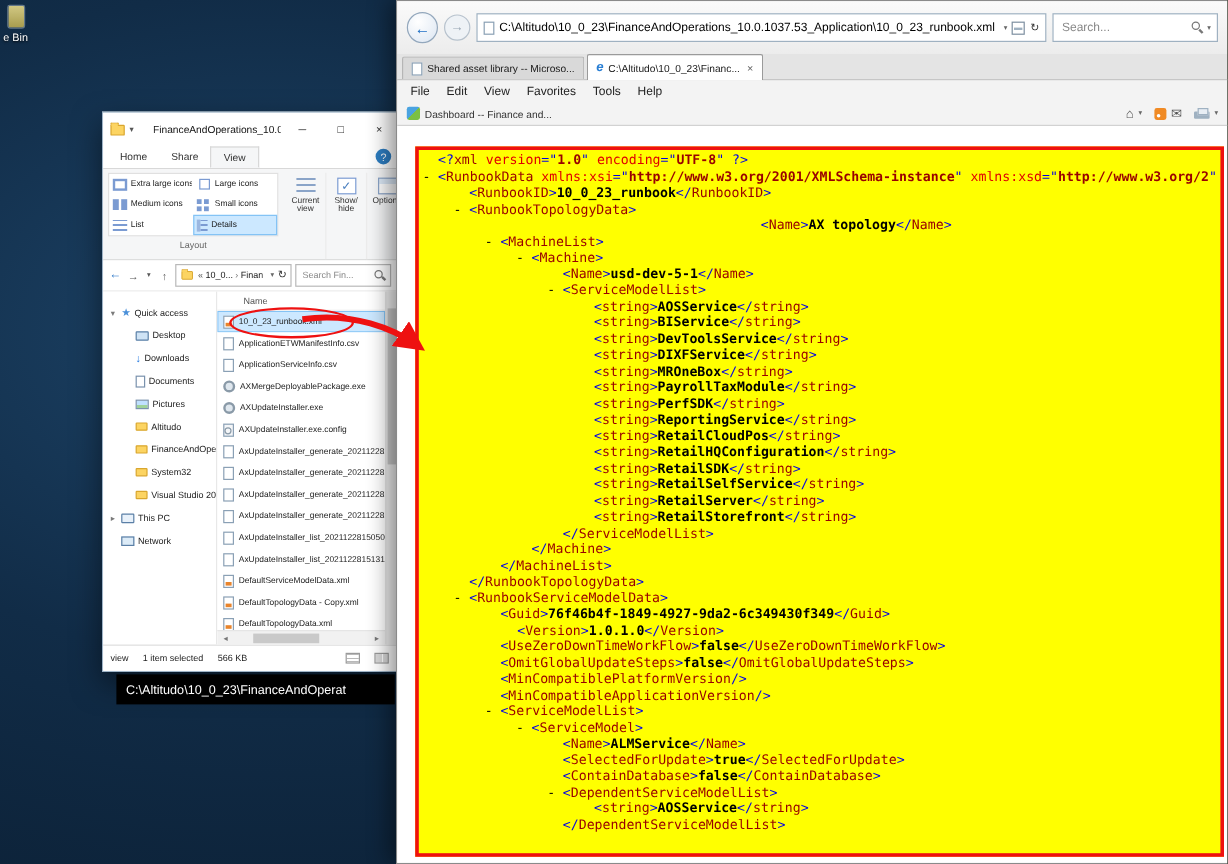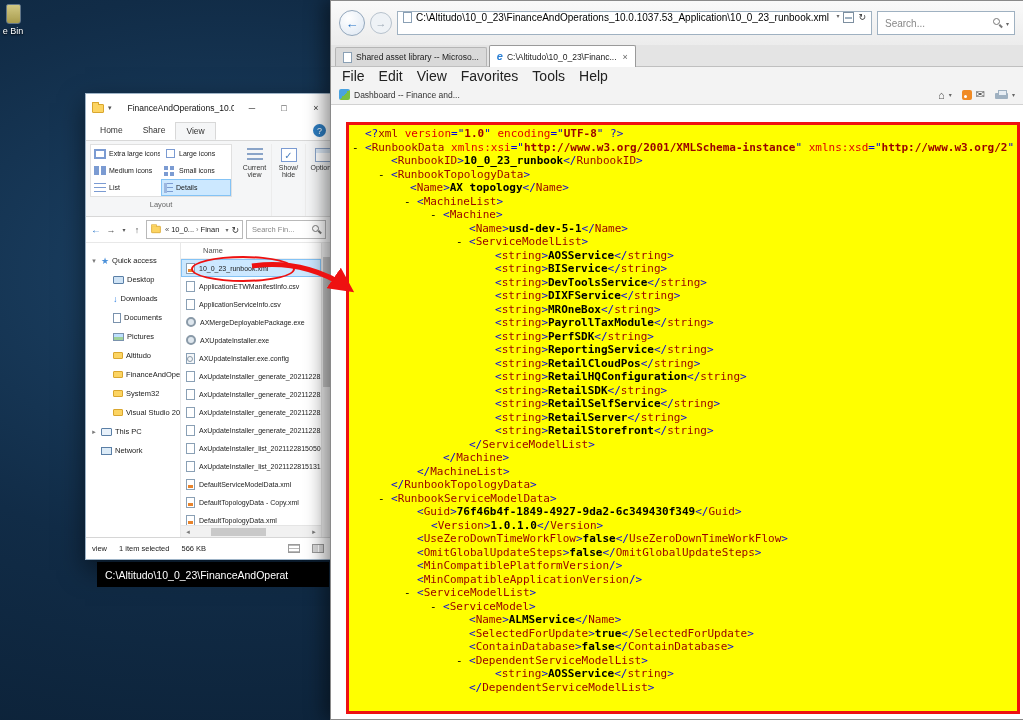--- a/index.html
+++ b/index.html
@@ -103,34 +103,34 @@
   .mag{width:10px;height:10px;position:relative;flex:none;}
   .mag::before{content:"";position:absolute;left:0;top:0;width:5px;height:5px;border:1.5px solid #777;border-radius:50%;}
   .mag::after{content:"";position:absolute;left:6px;top:6.5px;width:3.5px;height:1.5px;background:#777;transform:rotate(45deg);}
 
   
   #ie{position:absolute;left:330px;top:0;width:693px;height:720px;background:#f0f0f0;border:1px solid #8a8a8a;border-right:none;
     box-shadow:-6px 0 18px rgba(0,0,0,.45);display:flex;flex-direction:column;z-index:10;}
   .ie-nav{height:44px;display:flex;align-items:center;gap:5px;padding:0 8px;background:linear-gradient(#fafafa,#ececec);flex:none;}
   .ie-back{width:26px;height:26px;border-radius:50%;border:1px solid #93a7bc;background:radial-gradient(circle at 35% 30%,#fff,#dce6f2);color:#1f6fc5;font-size:13px;display:flex;align-items:center;justify-content:center;flex:none;}
   .ie-fwd{width:22px;height:22px;border-radius:50%;border:1px solid #b7c2cd;background:#eef2f6;color:#9aa7b4;font-size:11px;display:flex;align-items:center;justify-content:center;flex:none;}
-  .ie-addr{flex:1;height:24px;background:#fff;border:1px solid #9fb1c1;display:flex;gap:4px;padding:0 5px;min-width:0;font-size:10px;}
+  .ie-addr{flex:1;height:24px;background:#fff;border:1px solid #9fb1c1;display:flex;align-items:center;gap:4px;padding:0 5px;min-width:0;font-size:10px;}
   .addr-text{flex:1;min-width:0;white-space:nowrap;overflow:hidden;color:#000;}
   .compat{width:11px;height:11px;border:1px solid #7d8fa0;position:relative;background:#fff;flex:none;}
   .compat::after{content:"";position:absolute;left:1px;right:1px;top:4px;height:2px;background:#9fb1c1;}
   .ie-search{width:138px;height:24px;background:#fff;border:1px solid #9fb1c1;display:flex;align-items:center;gap:3px;padding:0 5px;flex:none;}
   .ie-search input{flex:1;min-width:0;border:0;outline:0;font-size:10px;color:#444;background:transparent;}
   .ie-tabsrow{height:22px;display:flex;align-items:flex-end;gap:2px;padding:0 4px;background:#e4e4e4;border-bottom:1px solid #bfbfbf;flex:none;}
   .ie-tab{height:19px;display:flex;align-items:center;gap:4px;padding:0 7px;max-width:172px;min-width:0;background:#d9d9d9;border:1px solid #b5b5b5;border-bottom:none;font-size:8.5px;white-space:nowrap;overflow:hidden;border-radius:2px 2px 0 0;}
   .ie-tab.active{height:22px;background:#fff;border-color:#9a9a9a;margin-bottom:-1px;}
   .tab-label{overflow:hidden;white-space:nowrap;min-width:0;}
   .tab-ico{flex:none;width:9px;height:11px;background:#fff;border:1px solid #8aa0b5;}
   .tab-ico.e-ico{border:none;background:none;width:auto;height:auto;color:#2a7fd4;font-weight:bold;font-style:italic;font-size:11px;line-height:1;}
   .tab-close{flex:none;color:#666;font-size:9px;margin-left:2px;}
-  .ie-menubar{height:18px;display:flex;align-items:center;padding:0 4px;background:#f3f3f3;font-size:14px;color:#222;flex:none;}
+  .ie-menubar{height:18px;display:flex;align-items:center;padding:0 4px;background:#f3f3f3;font-size:10px;color:#222;flex:none;}
   .menu-item{padding:2px 7px;}
   .ie-favbar{height:20px;display:flex;align-items:center;gap:4px;padding:0 8px;background:#f3f3f3;border-bottom:1px solid #d2d2d2;font-size:8.5px;color:#333;flex:none;}
   .fav-ico{width:11px;height:11px;border-radius:2px;background:linear-gradient(135deg,#4aa3e0 50%,#7bc043 50%);flex:none;}
   .cmd{font-size:11px;color:#555;flex:none;}
   .rss{width:10px;height:10px;background:#f08a24;border-radius:2px;position:relative;flex:none;margin-left:6px;}
   .rss::after{content:"";position:absolute;left:2px;bottom:2px;width:3px;height:3px;background:#fff;border-radius:50%;}
   .printer{width:13px;height:10px;position:relative;flex:none;margin-left:6px;}
   .printer::before{content:"";position:absolute;left:0;top:3px;width:13px;height:6px;background:#9fb1c1;border-radius:1px;}
   .printer::after{content:"";position:absolute;left:3px;top:0;width:7px;height:4px;background:#e8eef4;border:1px solid #9fb1c1;}
   .ie-content{flex:1;background:#fff;position:relative;overflow:hidden;}
@@ -429,21 +429,21 @@
       <span class="cmd">✉</span>
       <span class="printer"></span>
       <span class="tiny-drop">▾</span>
     </div>
     <div class="ie-content">
       <div id="xml-box" style="background: rgb(255, 255, 0); border-color: rgb(238, 17, 17);">
           <div class="xline" style="padding-left: 3px;"><span class="xslot"></span><span class="xm">&lt;?</span><span class="xt">xml</span><span class="xan"> version</span><span class="xm">="</span><span class="xav">1.0</span><span class="xm">"</span><span class="xan"> encoding</span><span class="xm">="</span><span class="xav">UTF-8</span><span class="xm">"</span><span class="xm"> ?&gt;</span></div>
           <div class="xline" style="padding-left: 3px;"><span class="xslot">-</span><span class="xm">&lt;</span><span class="xt">RunbookData</span><span class="xan"> xmlns:xsi</span><span class="xm">="</span><span class="xav">http://www.w3.org/2001/XMLSchema-instance</span><span class="xm">"</span><span class="xan"> xmlns:xsd</span><span class="xm">="</span><span class="xav">http://www.w3.org/2</span><span class="xm">"</span></div>
           <div class="xline" style="padding-left: 29px;"><span class="xslot"></span><span class="xm">&lt;</span><span class="xt">RunbookID</span><span class="xm">&gt;</span><span class="xtx">10_0_23_runbook</span><span class="xm">&lt;/</span><span class="xt">RunbookID</span><span class="xm">&gt;</span></div>
           <div class="xline" style="padding-left: 29px;"><span class="xslot">-</span><span class="xm">&lt;</span><span class="xt">RunbookTopologyData</span><span class="xm">&gt;</span></div>
-          <div class="xline" style="padding-left: 48px;"><span class="xslot"></span><span class="xm">&lt;</span><span class="xt">Name</span><span class="xm">&gt;</span><span class="xtx">AX topology</span><span class="xm">&lt;/</span><span class="xt">Name</span><span class="xm">&gt;</span></div>
+          <div class="xline" style="padding-left: 48px; text-align: center;"><span class="xslot"></span><span class="xm">&lt;</span><span class="xt">Name</span><span class="xm">&gt;</span><span class="xtx">AX topology</span><span class="xm">&lt;/</span><span class="xt">Name</span><span class="xm">&gt;</span></div>
           <div class="xline" style="padding-left: 55px;"><span class="xslot">-</span><span class="xm">&lt;</span><span class="xt">MachineList</span><span class="xm">&gt;</span></div>
           <div class="xline" style="padding-left: 81px;"><span class="xslot">-</span><span class="xm">&lt;</span><span class="xt">Machine</span><span class="xm">&gt;</span></div>
           <div class="xline" style="padding-left: 107px;"><span class="xslot"></span><span class="xm">&lt;</span><span class="xt">Name</span><span class="xm">&gt;</span><span class="xtx">usd-dev-5-1</span><span class="xm">&lt;/</span><span class="xt">Name</span><span class="xm">&gt;</span></div>
           <div class="xline" style="padding-left: 107px;"><span class="xslot">-</span><span class="xm">&lt;</span><span class="xt">ServiceModelList</span><span class="xm">&gt;</span></div>
           <div class="xline" style="padding-left: 133px;"><span class="xslot"></span><span class="xm">&lt;</span><span class="xt">string</span><span class="xm">&gt;</span><span class="xtx">AOSService</span><span class="xm">&lt;/</span><span class="xt">string</span><span class="xm">&gt;</span></div>
           <div class="xline" style="padding-left: 133px;"><span class="xslot"></span><span class="xm">&lt;</span><span class="xt">string</span><span class="xm">&gt;</span><span class="xtx">BIService</span><span class="xm">&lt;/</span><span class="xt">string</span><span class="xm">&gt;</span></div>
           <div class="xline" style="padding-left: 133px;"><span class="xslot"></span><span class="xm">&lt;</span><span class="xt">string</span><span class="xm">&gt;</span><span class="xtx">DevToolsService</span><span class="xm">&lt;/</span><span class="xt">string</span><span class="xm">&gt;</span></div>
           <div class="xline" style="padding-left: 133px;"><span class="xslot"></span><span class="xm">&lt;</span><span class="xt">string</span><span class="xm">&gt;</span><span class="xtx">DIXFService</span><span class="xm">&lt;/</span><span class="xt">string</span><span class="xm">&gt;</span></div>
           <div class="xline" style="padding-left: 133px;"><span class="xslot"></span><span class="xm">&lt;</span><span class="xt">string</span><span class="xm">&gt;</span><span class="xtx">MROneBox</span><span class="xm">&lt;/</span><span class="xt">string</span><span class="xm">&gt;</span></div>
           <div class="xline" style="padding-left: 133px;"><span class="xslot"></span><span class="xm">&lt;</span><span class="xt">string</span><span class="xm">&gt;</span><span class="xtx">PayrollTaxModule</span><span class="xm">&lt;/</span><span class="xt">string</span><span class="xm">&gt;</span></div>

